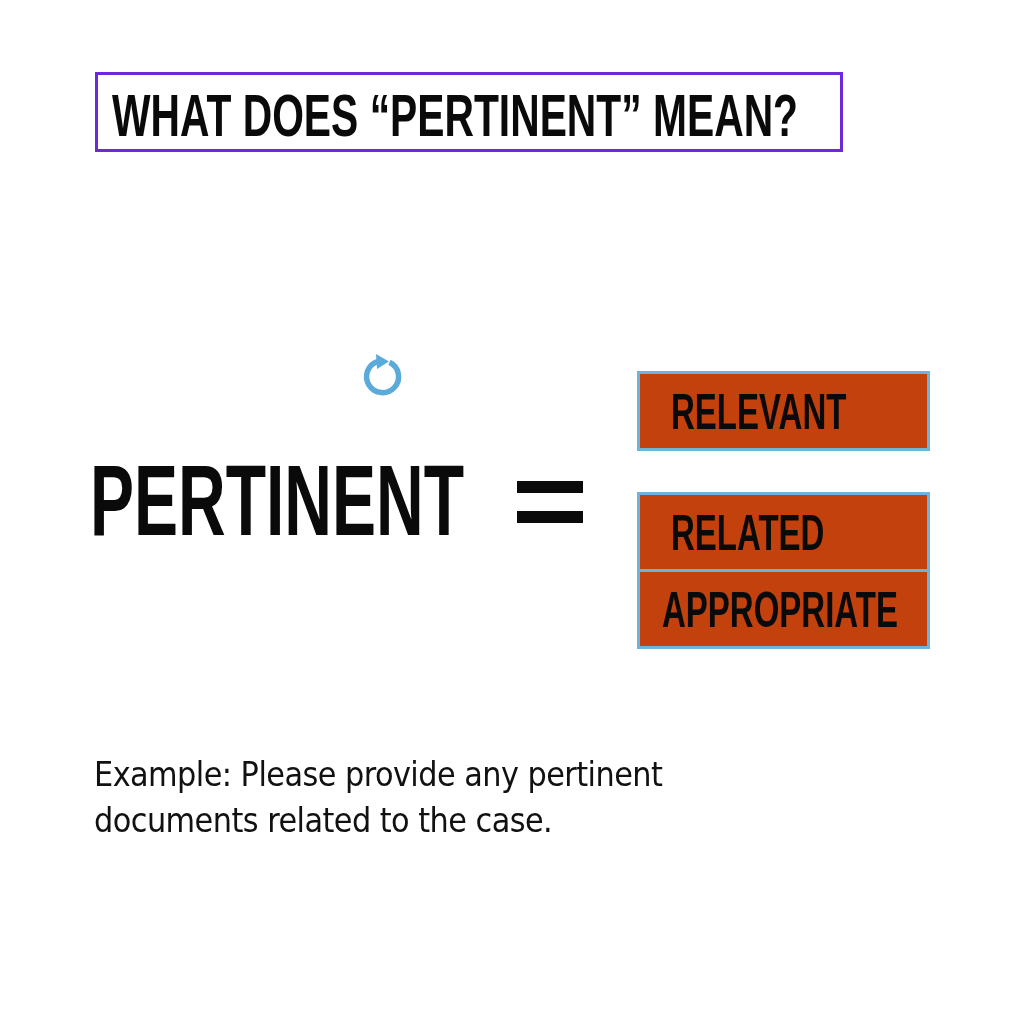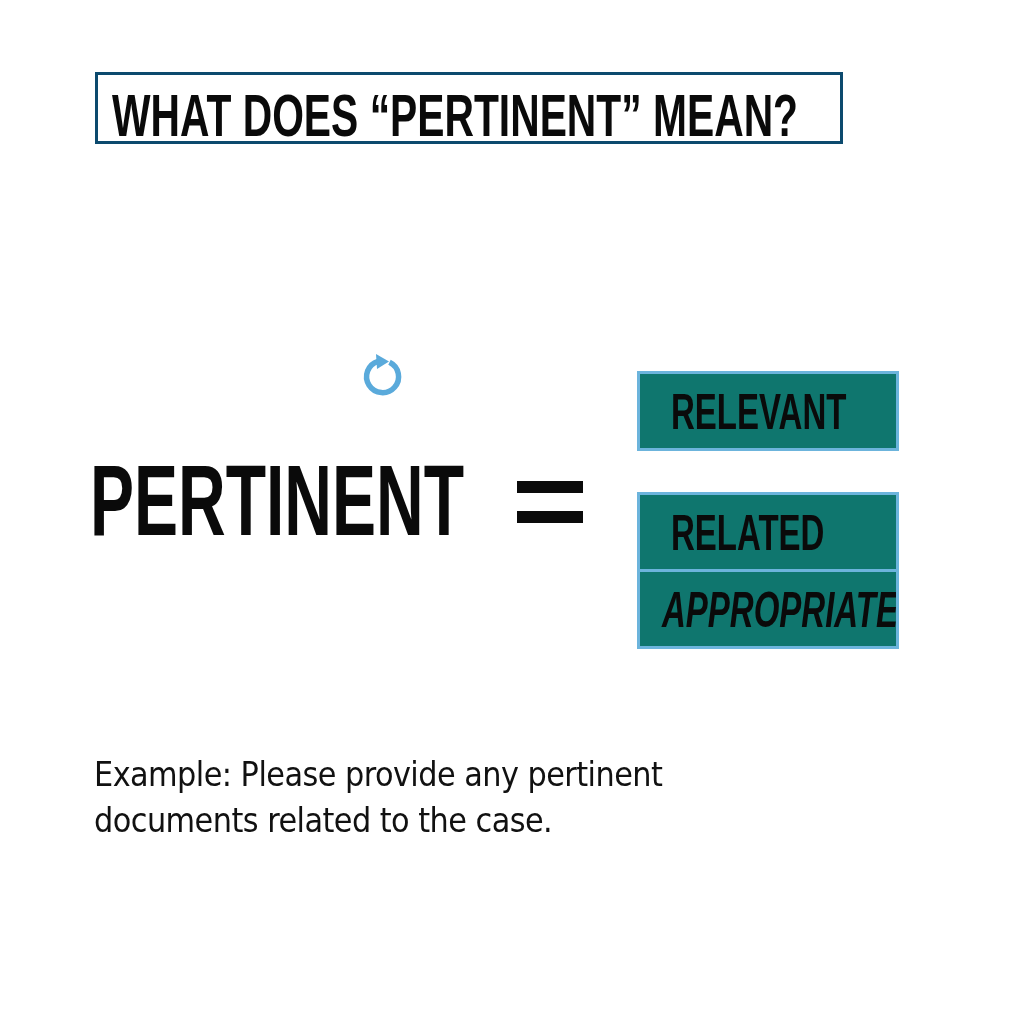--- a/index.html
+++ b/index.html
@@ -21,22 +21,22 @@
       display: inline-block;
       transform-origin: left center;
       white-space: nowrap;
     }
     
     .title-box {
       position: absolute;
       left: 95px;
       top: 72px;
       width: 748px;
-      height: 72px;
-      border: 3px solid #0c4a6e;
+      height: 80px;
+      border: 3px solid #6d28d9;
       box-sizing: border-box;
       background: #ffffff;
       overflow: hidden;
     }
     .title-text {
       position: absolute;
       left: 14px;
       top: 8px;
       font-size: 60px;
       line-height: 66px;
@@ -74,37 +74,37 @@
       width: 66px;
       height: 12px;
       background: #0a0a0a;
     }
     .equals-sign .bar.top { top: 0; }
     .equals-sign .bar.bottom { top: 30px; }
     
     .synonym-box {
       position: absolute;
       left: 637px;
-      width: 262px;
+      width: 293px;
       height: 80px;
       border: 3px solid #6cb4dc;
       box-sizing: border-box;
-      background: #0f766e;
+      background: #c2410c;
       overflow: hidden;
     }
     .synonym-box .label {
       position: absolute;
       top: 12px;
       font-size: 50px;
       line-height: 52px;
       transform: scaleX(0.66);
     }
     .syn-0 { top: 371px; }
     .syn-1 { top: 492px; }
-    .syn-2 { top: 569px; font-style: italic; }
+    .syn-2 { top: 569px; }
     .syn-0 .label { left: 31px; }
     .syn-1 .label { left: 31px; }
     .syn-2 .label { left: 22px; }
     
     .example {
       position: absolute;
       left: 94px;
       top: 752px;
       width: 720px;
       font-family: "DejaVu Sans", "Liberation Sans", sans-serif;

